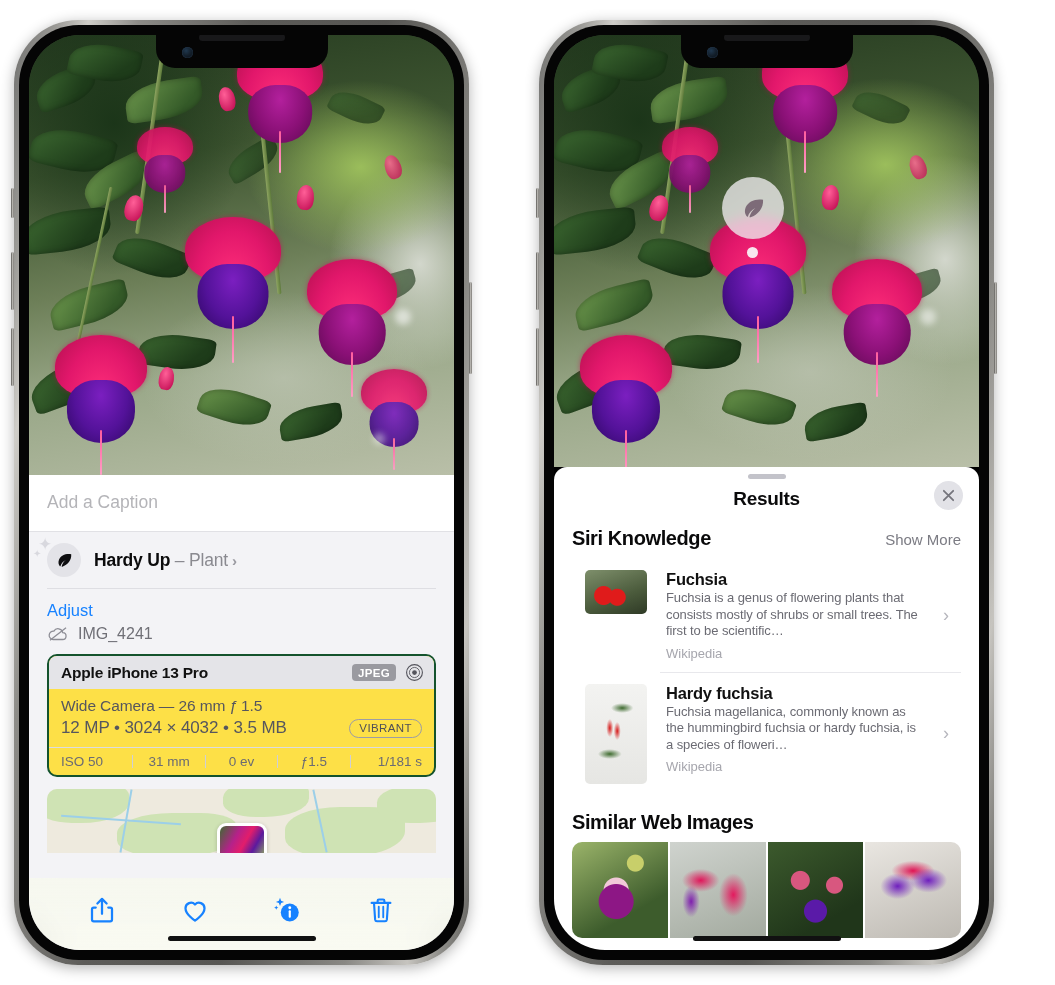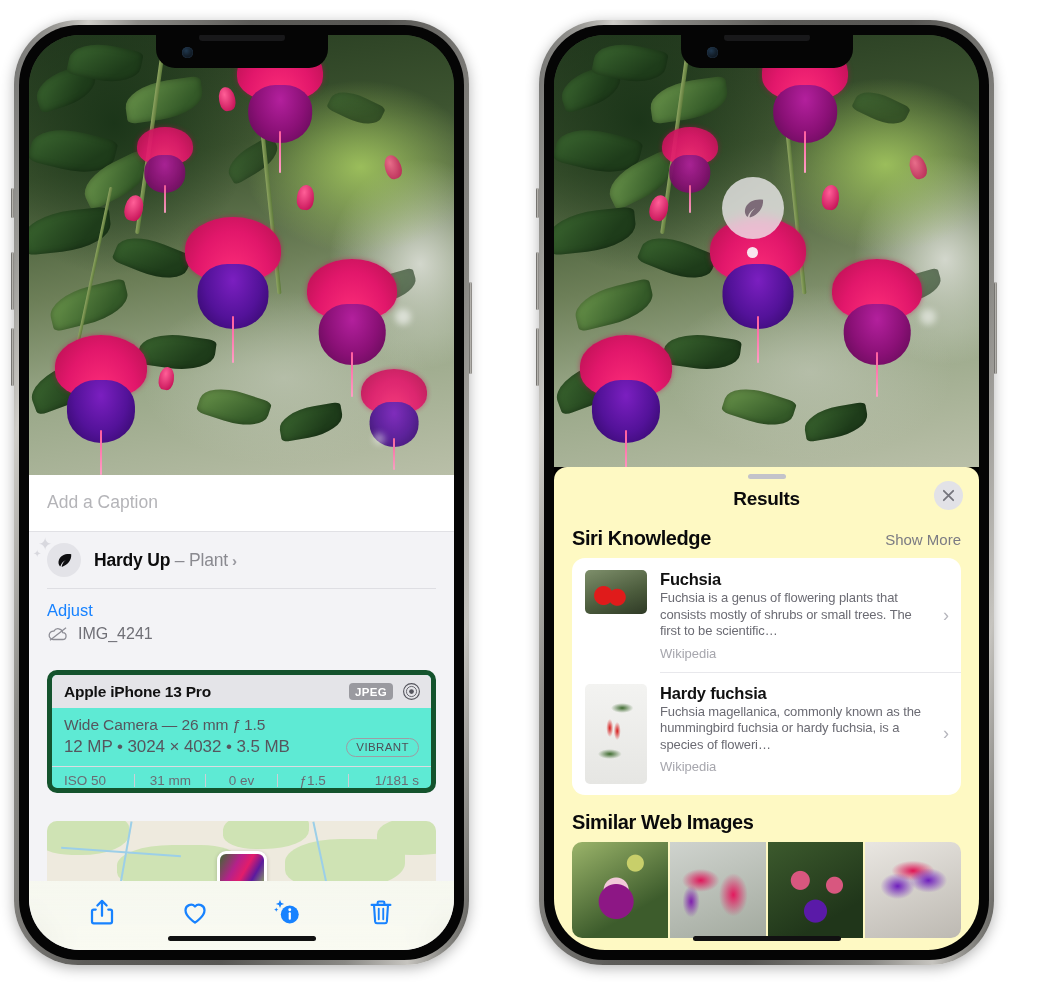--- a/index.html
+++ b/index.html
@@ -196,25 +196,25 @@
   .date-text { font-size: 16.5px; color:#111; font-weight:600; letter-spacing:-.2px; }
   .adjust { font-size:16.5px; color:#1782ff; }
   .file-row {
     display:flex; align-items:center; gap:9px;
     padding: 2px 18px 11px 18px;
     font-size: 16px; color:#6f6f76;
   }
 
   
   .meta-card {
-    margin: 16px 18px;
+    margin: 0 18px;
     border-radius: 10px;
     overflow:hidden;
-    background:#5eead4;
-    border:5px solid #14532d;
+    background:#fde047;
+    border:2px solid #14532d;
   }
   .meta-head {
     display:flex; align-items:center; justify-content:space-between;
     background:#e4e4e8;
     padding: 7px 10px 7px 12px;
   }
   .meta-title { font-size:15.5px; color:#111; font-weight:700; letter-spacing:-.2px;}
   .meta-head-right { display:flex; align-items:center; gap:9px; }
   .pill-jpeg {
     background:#9a9aa0; color:#fff; font-size:11.5px; font-weight:700;
@@ -267,21 +267,21 @@
     backdrop-filter: blur(12px);
     display:flex; align-items:center; justify-content:space-around;
     padding: 0 26px 8px 26px;
     position:relative; z-index: 25;
   }
   .tb-icon { width:30px; height:30px; position:relative; }
 
   
   .results {
     position:absolute; left:0; right:0; bottom:0;
-    background:#fef9c3;
+    background:#ffffff;
     border-radius: 13px 13px 0 0;
     z-index:20;
     display:flex; flex-direction:column;
     overflow:hidden;
   }
   .grabber {
     width:38px; height:5px; border-radius:3px; background:#c3c3ca;
     margin: 7px auto 0 auto;
   }
   .res-head {
@@ -300,21 +300,21 @@
     display:flex; align-items:baseline; justify-content:space-between;
     padding: 2px 18px 8px 18px;
   }
   .sec-title { font-size:20px; font-weight:700; color:#0a0a0b; letter-spacing:-.4px;}
   .sec-action { font-size:15px; color:#7b7b83; }
   .know-card {
     margin: 0 18px;
     background:#fff; border-radius:13px; overflow:hidden;
   }
   .know-item {
-    display:flex; gap:13px; align-items:flex-start;
+    display:flex; gap:19px; align-items:flex-start;
     padding: 12px 12px 11px 13px;
     position:relative;
   }
   .know-item + .know-item::before {
     content:""; position:absolute; left:88px; right:0; top:0; height:1px; background:#e8e8ec;
   }
   .know-thumb { flex:0 0 auto; border-radius:5px; overflow:hidden; }
   .know-thumb.a { width:62px; height:44px;
     background:
       radial-gradient(circle at 30% 58%, #e01b1b 0 9px, transparent 10px),

